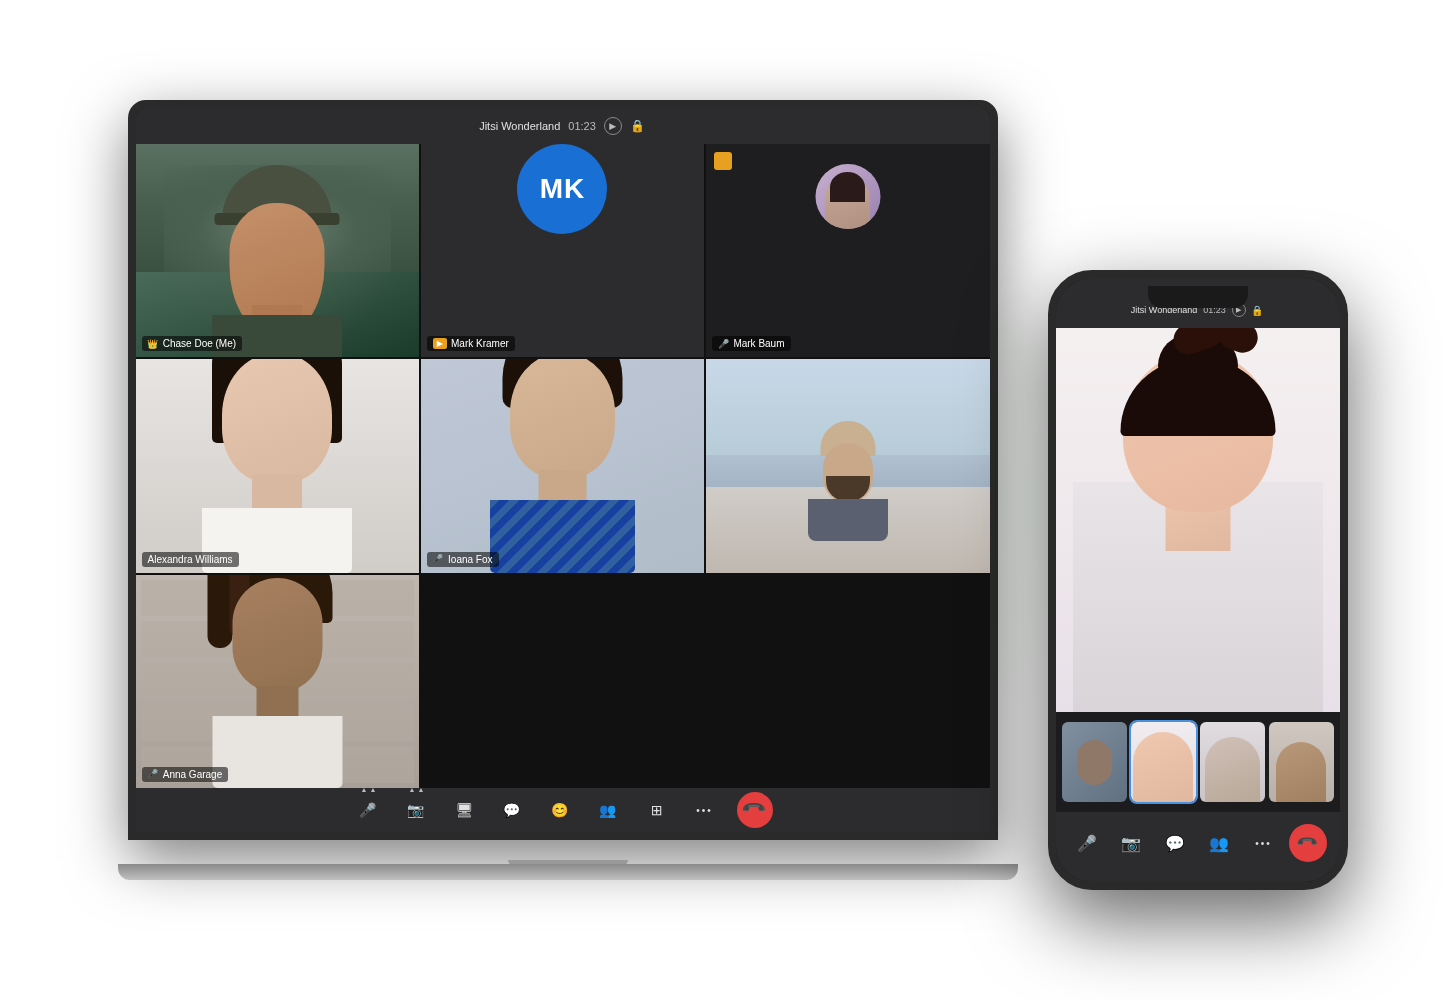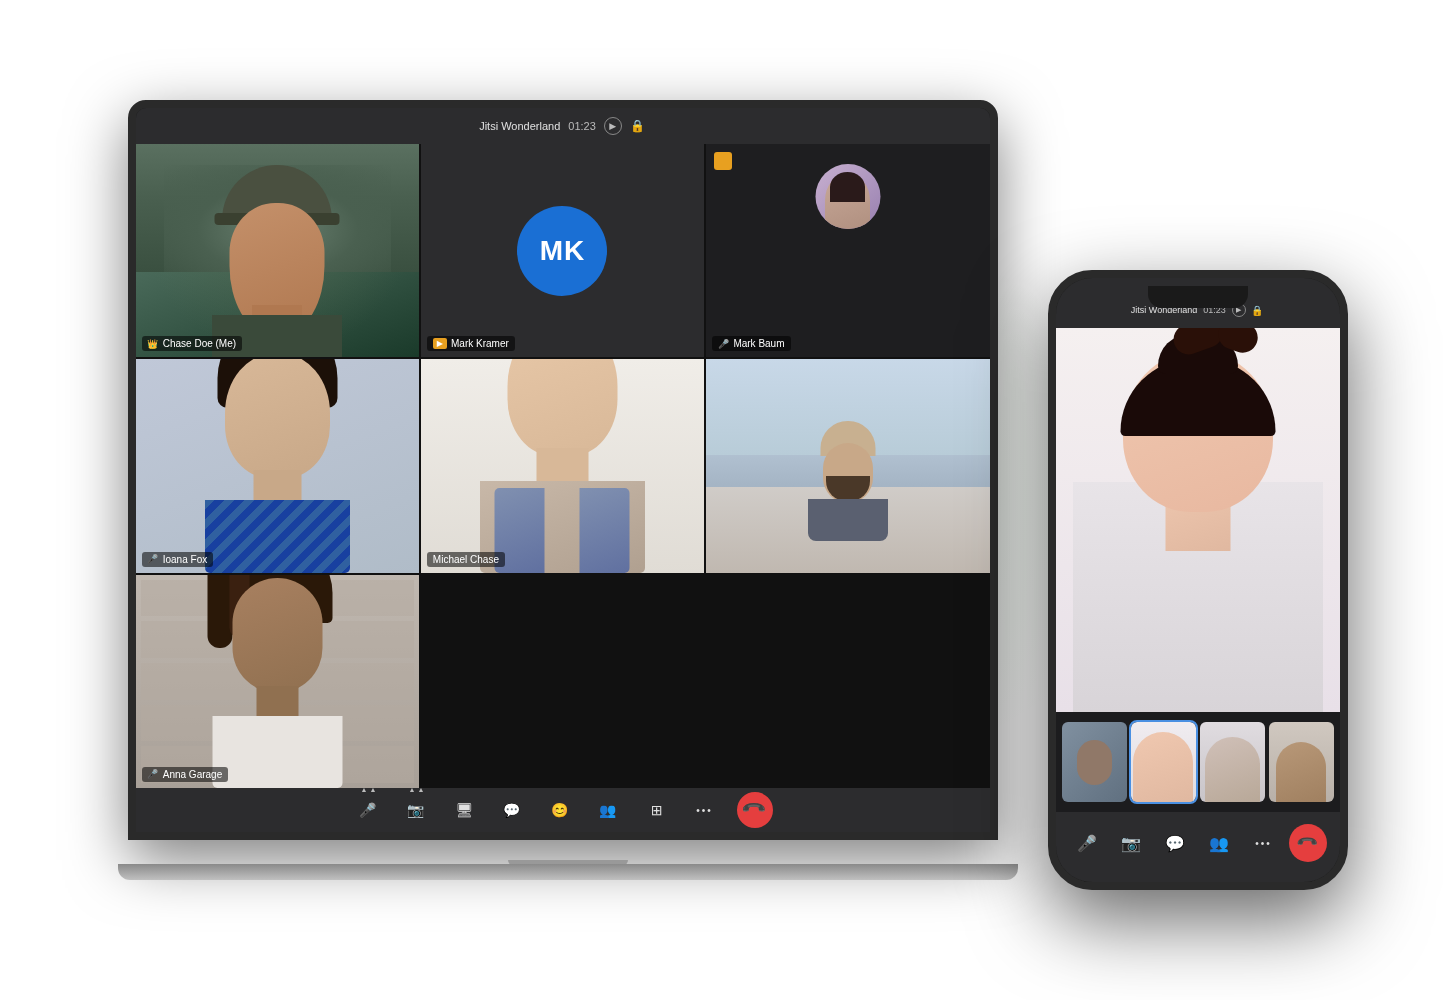--- a/index.html
+++ b/index.html
@@ -143,21 +143,20 @@
     .video-cell.highlighted {
       outline: 3px solid #4a90e2;
       outline-offset: -3px;
     }
 
     
     .person-bg {
       width: 100%;
       height: 100%;
       display: flex;
-      align-items: center;
       justify-content: center;
       position: relative;
       overflow: hidden;
     }
 
     
     .cell-john { background: linear-gradient(160deg, #5a7a6a 0%, #4a6a5a 40%, #3a5a4a 60%, #2a4a3a 80%, #1a3a2a 100%); }
     .cell-john::before {
       content: '';
       position: absolute;
@@ -478,58 +477,60 @@
                 <div style="position:absolute;top:8px;left:50%;transform:translateX(-50%);width:35px;height:30px;background:#2a1a1a;border-radius:50% 50% 0 0;"></div>
               </div>
             </div>
             <div class="name-tag">
               <span class="name-tag-mic-off">🎤</span>
               <span>Mark Baum</span>
             </div>
           </div>
 
 
+          <div class="video-cell cell-alexandra">
+            <div class="person-bg" style="background:linear-gradient(to bottom,#e8e4e2,#d0ccc8);">
+              <div style="position:absolute;bottom:0;left:50%;transform:translateX(-50%);width:160px;height:260px;">
+
+                <div style="position:absolute;top:0;left:50%;transform:translateX(-50%);width:130px;height:100px;background:#1a1008;border-radius:65px 65px 15px 15px;"></div>
+
+                <div style="position:absolute;top:30px;left:15px;width:35px;height:100px;background:#1a1008;border-radius:20px 5px 20px 5px;"></div>
+                <div style="position:absolute;top:30px;right:15px;width:35px;height:100px;background:#1a1008;border-radius:5px 20px 5px 20px;"></div>
+
+                <div style="position:absolute;top:40px;left:50%;transform:translateX(-50%);width:110px;height:130px;background:linear-gradient(160deg,#e8c8b0,#d8b8a0);border-radius:48% 48% 42% 42%;"></div>
+
+                <div style="position:absolute;top:162px;left:50%;transform:translateX(-50%);width:50px;height:40px;background:#d8b8a0;"></div>
+
+                <div style="position:absolute;top:195px;left:50%;transform:translateX(-50%);width:150px;height:65px;background:#f5f3f0;border-radius:0 0 5px 5px;"></div>
+              </div>
+            </div>
+            <div class="name-tag">
+              <span>Alexandra Williams</span>
+            </div>
+          </div>
 
           <div class="video-cell cell-megan">
             <div class="person-bg" style="background:linear-gradient(160deg,#c0c8d8,#b0bcc8);">
               <div style="position:absolute;bottom:0;left:50%;transform:translateX(-50%);width:155px;height:255px;">
 
                 <div style="position:absolute;top:0;left:50%;transform:translateX(-50%);width:120px;height:90px;background:#1c1008;border-radius:60px 60px 10px 10px;"></div>
 
                 <div style="position:absolute;top:35px;left:50%;transform:translateX(-50%);width:105px;height:125px;background:linear-gradient(160deg,#d8b898,#c8a888);border-radius:48% 48% 42% 42%;"></div>
 
                 <div style="position:absolute;top:152px;left:50%;transform:translateX(-50%);width:48px;height:38px;background:#c8a888;"></div>
 
                 <div style="position:absolute;top:182px;left:50%;transform:translateX(-50%);width:145px;height:73px;background:linear-gradient(135deg,#3060a0 25%,#1840a0 25% 50%,#3060a0 50% 75%,#1840a0 75%);background-size:20px 20px;border-radius:0 0 5px 5px;"></div>
               </div>
             </div>
             <div class="name-tag">
               <span class="name-tag-mic-off">🎤</span>
               <span>Ioana Fox</span>
             </div>
           </div>
 
-          <div class="video-cell cell-chase">
-            <div class="person-bg" style="background:linear-gradient(to bottom,#f0ede8,#e0dcd5);">
-              <div style="position:absolute;bottom:0;left:50%;transform:translateX(-50%);width:175px;height:280px;">
-
-                <div style="position:absolute;top:28px;left:50%;transform:translateX(-50%);width:110px;height:135px;background:linear-gradient(160deg,#e8c8a8,#d8b898);border-radius:48% 48% 42% 42%;"></div>
-
-                <div style="position:absolute;top:155px;left:50%;transform:translateX(-50%);width:52px;height:40px;background:#d8b898;"></div>
-
-                <div style="position:absolute;top:188px;left:50%;transform:translateX(-50%);width:165px;height:92px;background:linear-gradient(160deg,#c8b8a8,#b0a090);border-radius:0 0 5px 5px;"></div>
-
-                <div style="position:absolute;top:195px;left:20px;width:50px;height:85px;background:linear-gradient(160deg,#8090b0,#6070a0);border-radius:5px 0 0 5px;"></div>
-                <div style="position:absolute;top:195px;right:20px;width:50px;height:85px;background:linear-gradient(160deg,#8090b0,#6070a0);border-radius:0 5px 5px 0;"></div>
-              </div>
-            </div>
-            <div class="name-tag">
-              <span>Michael Chase</span>
-            </div>
-          </div>
 
           <div class="video-cell cell-lake">
             <div class="person-bg">
 
               <div style="position:absolute;top:0;left:0;right:0;height:45%;background:linear-gradient(to bottom,#c8d8e8,#b8ccd8);"></div>
 
               <div style="position:absolute;top:20%;left:20%;width:60%;height:30%;background:linear-gradient(to bottom,#8090a0,#6070808);clip-path:polygon(50% 0%,100% 100%,0% 100%);"></div>
 
               <div style="position:absolute;top:45%;left:0;right:0;height:20%;background:linear-gradient(to bottom,#b0c0d0,#a0b0c0);"></div>
 

